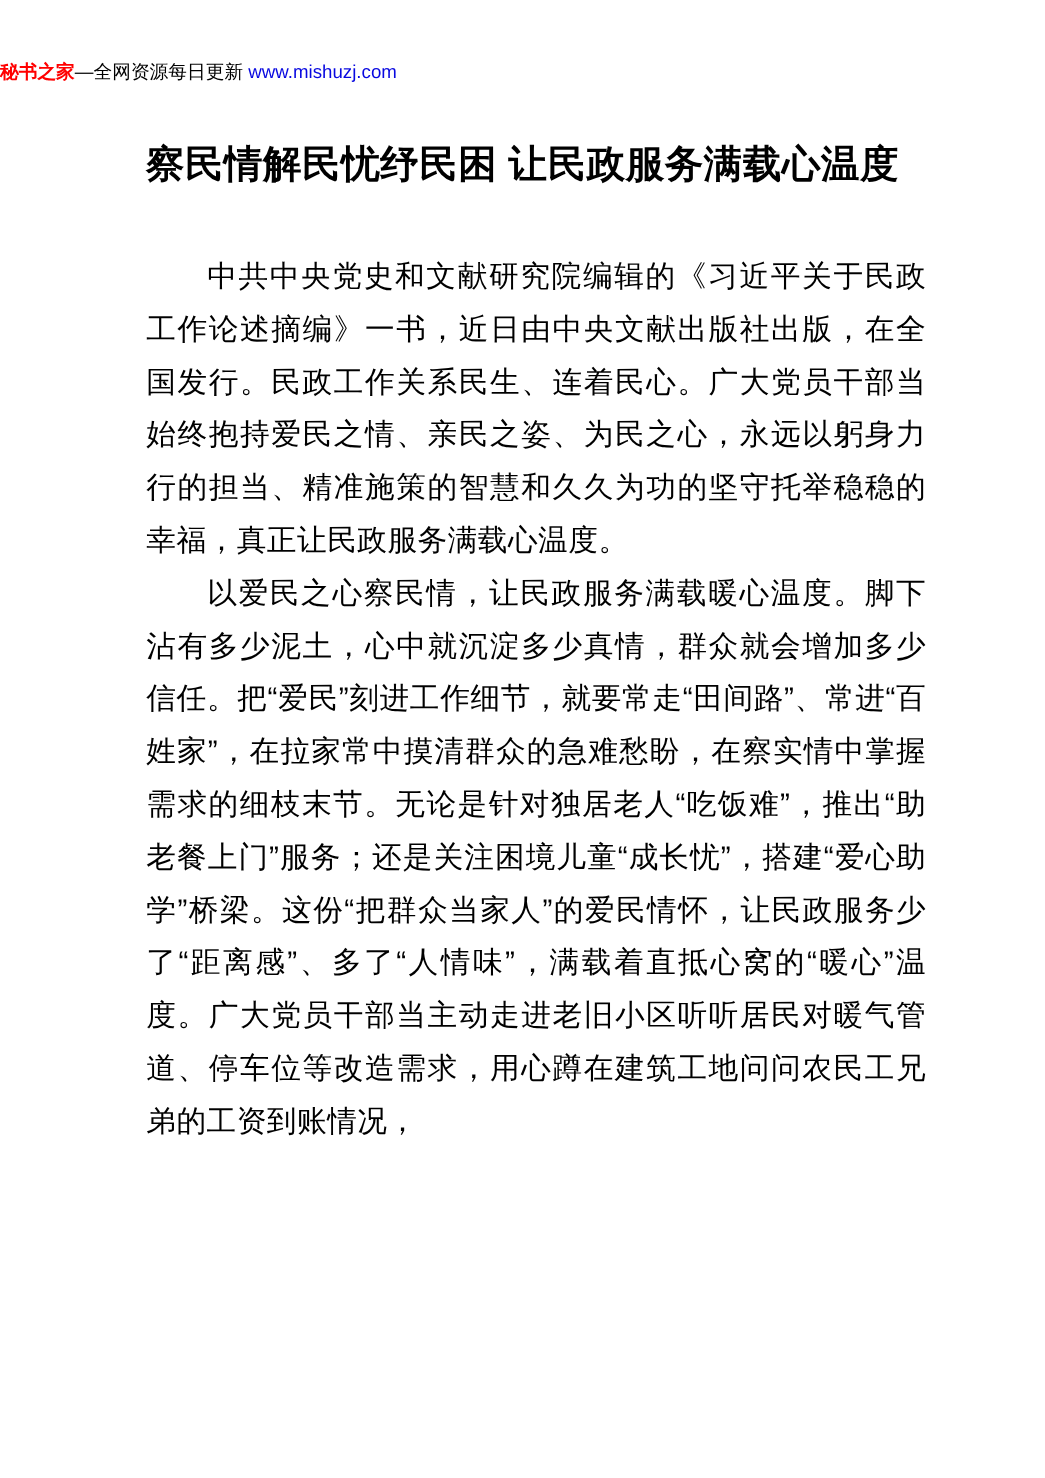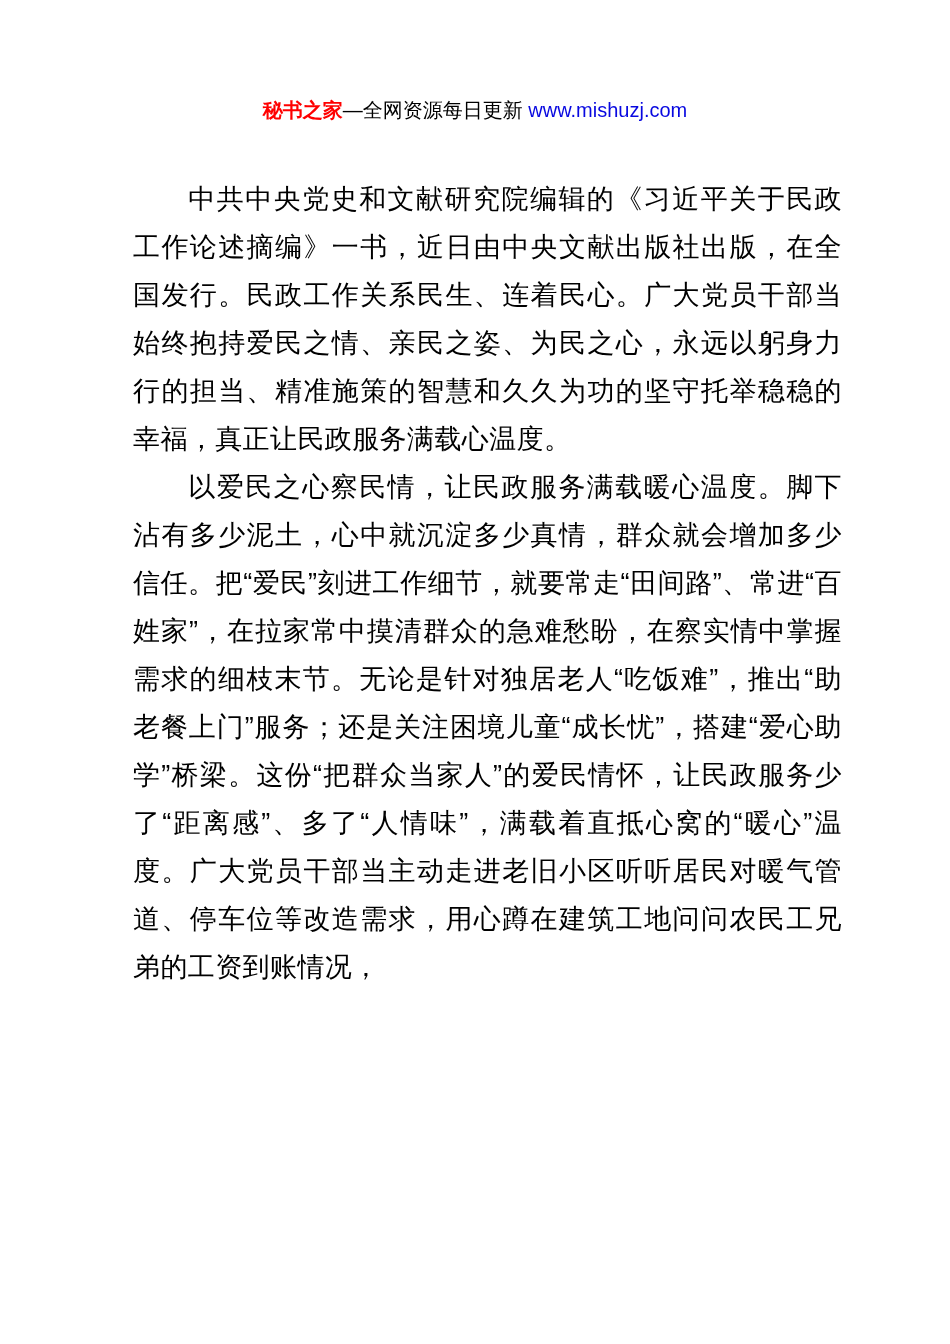--- a/index.html
+++ b/index.html
@@ -15,23 +15,22 @@
     color: #000000;
   }
   .page {
     position: relative;
     width: 950px;
     height: 1344px;
     background: #ffffff;
   }
   
   .site-header {
-    padding-top: 95px;
-    text-align: center;
-    font-size: 20px;
+    padding-top: 51px;
+    font-size: 17px;
     line-height: 30px;
     white-space: nowrap;
   }
   .site-name {
     color: #ff0000;
     font-weight: bold;
   }
   .site-tagline {
     color: #000000;
     font-weight: normal;
@@ -69,19 +68,20 @@
 </style>
 </head>
 <body>
 
 <div class="page">
 
   <div class="site-header">
     <span class="site-name">秘书之家</span><span class="site-tagline">—全网资源每日更新 </span><span class="site-url">www.mishuzj.com</span>
   </div>
 
+  <h1 class="doc-title">察民情解民忧纾民困 让民政服务满载心温度</h1>
 
   <div class="doc-body">
     <p>中共中央党史和文献研究院编辑的《习近平关于民政工作论述摘编》一书，近日由中央文献出版社出版，在全国发行。民政工作关系民生、连着民心。广大党员干部当始终抱持爱民之情、亲民之姿、为民之心，永远以躬身力行的担当、精准施策的智慧和久久为功的坚守托举稳稳的幸福，真正让民政服务满载心温度。</p>
     <p>以爱民之心察民情，让民政服务满载暖心温度。脚下沾有多少泥土，心中就沉淀多少真情，群众就会增加多少信任。把“爱民”刻进工作细节，就要常走“田间路”、常进“百姓家”，在拉家常中摸清群众的急难愁盼，在察实情中掌握需求的细枝末节。无论是针对独居老人“吃饭难”，推出“助老餐上门”服务；还是关注困境儿童“成长忧”，搭建“爱心助学”桥梁。这份“把群众当家人”的爱民情怀，让民政服务少了“距离感”、多了“人情味”，满载着直抵心窝的“暖心”温度。广大党员干部当主动走进老旧小区听听居民对暖气管道、停车位等改造需求，用心蹲在建筑工地问问农民工兄弟的工资到账情况，</p>
   </div>
 
 </div>
 
 </body></html>

